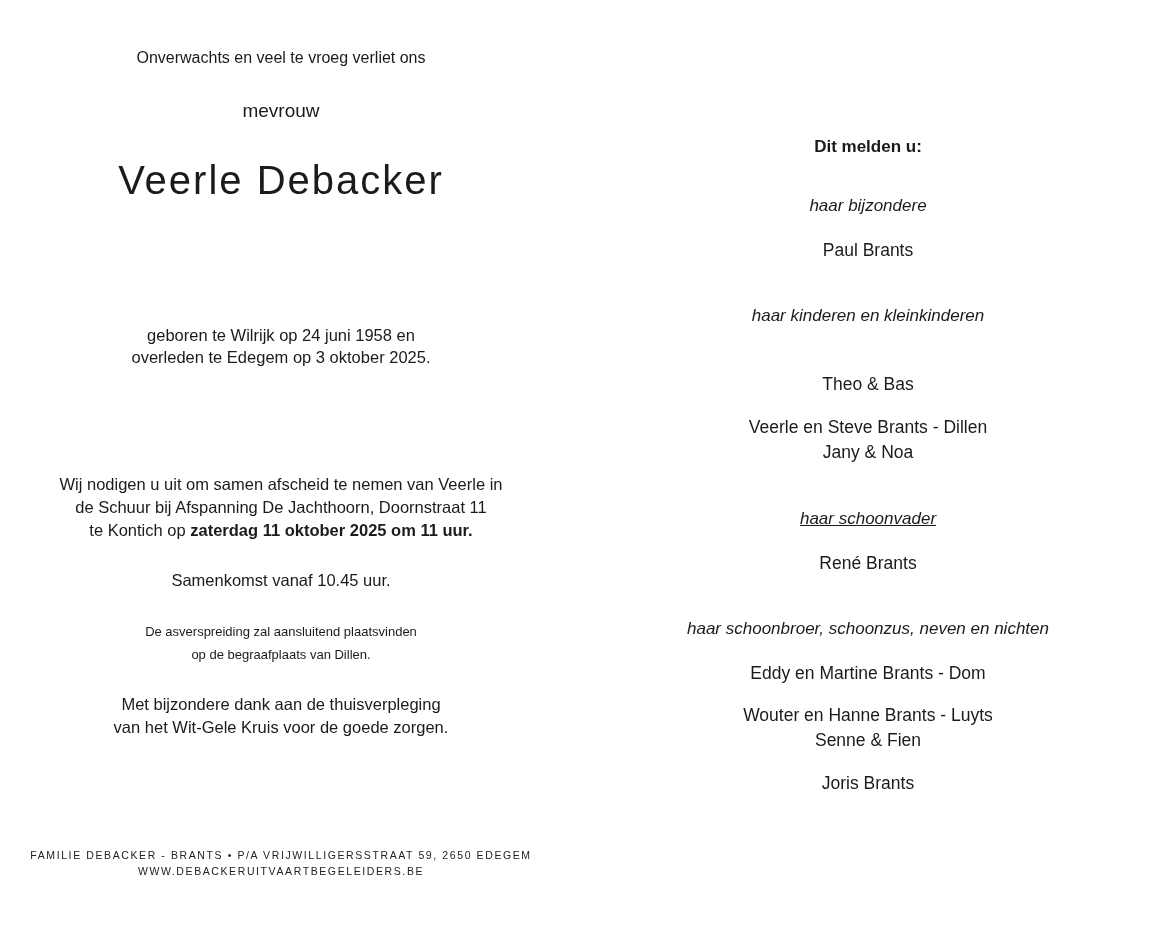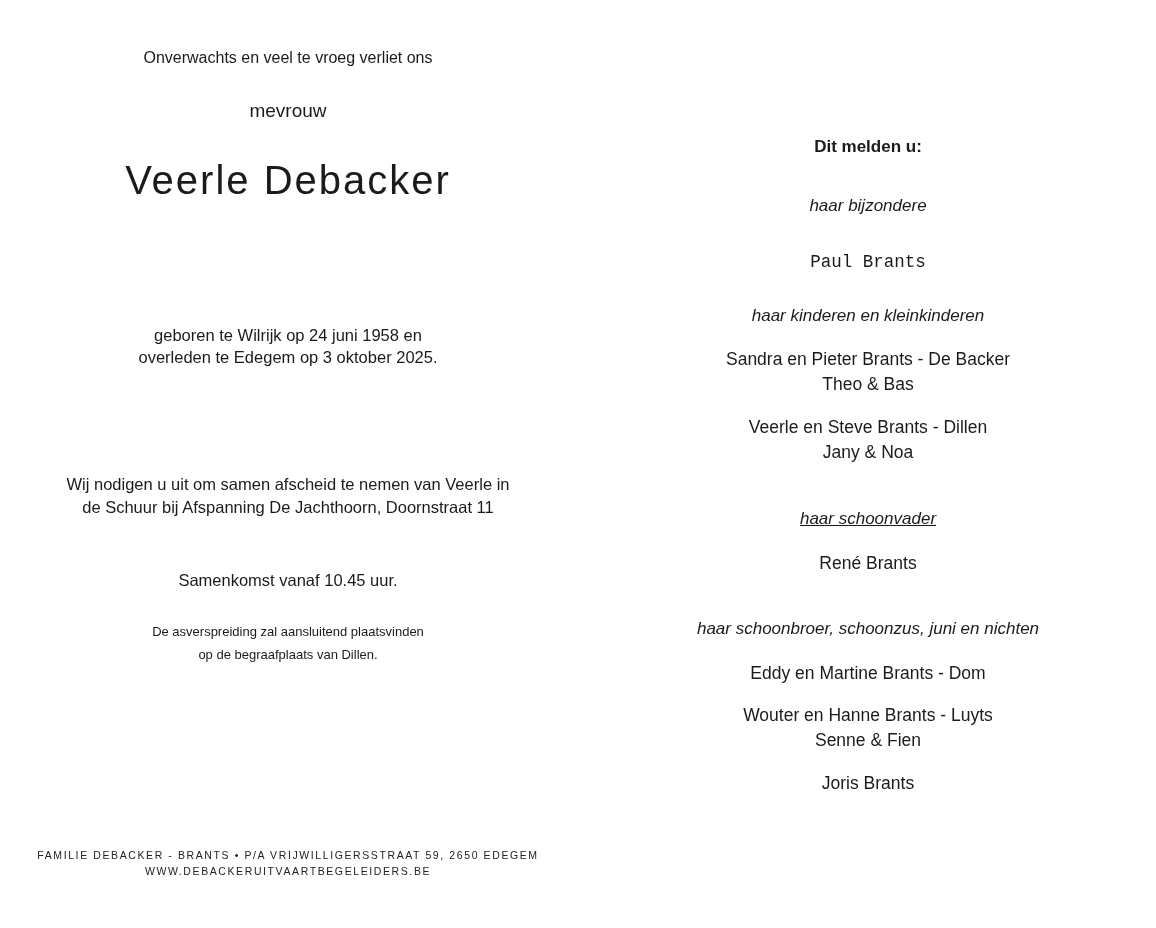--- a/index.html
+++ b/index.html
@@ -11,21 +11,21 @@
     position: relative;
     width: 1156px;
     height: 928px;
     background: #ffffff;
     color: #1b1b1b;
     font-family: "Liberation Sans", sans-serif;
     overflow: hidden;
   }
   .col-left {
     position: absolute;
-    left: 28px;
+    left: 21px;
     top: 0;
     width: 520px;
     height: 664px;
     text-align: center;
   }
   .col-right {
     position: absolute;
     left: 638px;
     top: 0;
     width: 460px;
@@ -49,21 +49,21 @@
   .invitation b  { font-weight: 700; }
   .gathering     { top: 569px; font-size: 16.5px; line-height: 22px; }
   .ashes         { top: 620px; font-size: 13px; line-height: 23px; }
   .thanks        { top: 693px; font-size: 16.5px; line-height: 23px; }
   .footer        { top: 847px; font-size: 10.5px; line-height: 16px; letter-spacing: 1.6px; color: #222; }
   
   .rc-heading    { top: 137px; font-size: 17px; font-weight: 700; }
   .rc-label      { font-size: 17px; font-style: italic; }
   .rc-name       { font-size: 17.5px; line-height: 25px; }
   .lbl-1 { top: 196px; }
-  .nam-1 { top: 250px; font-family: Liberation Mono, monospace; }
+  .nam-1 { top: 238px; }
   .lbl-2 { top: 306px; }
   .nam-2a { top: 347px; }
   .nam-2b { top: 415px; }
   .lbl-3 { top: 509px; text-decoration: underline; }
   .nam-3 { top: 551px; }
   .lbl-4 { top: 619px; }
   .nam-4a { top: 661px; }
   .nam-4b { top: 703px; }
   .nam-4c { top: 771px; }
 </style>
@@ -76,52 +76,57 @@
     <p class="intro">Onverwachts en veel te vroeg verliet ons</p>
     <p class="salutation">mevrouw</p>
     <p class="deceased-name">Veerle Debacker</p>
     <p class="born-died">
       <span>geboren te Wilrijk op 24 juni 1958 en</span><br>
       <span>overleden te Edegem op 3 oktober 2025.</span>
     </p>
     <p class="invitation">
       <span>Wij nodigen u uit om samen afscheid te nemen van Veerle in</span><br>
       <span>de Schuur bij Afspanning De Jachthoorn, Doornstraat 11</span><br>
+      <span><span>te Kontich op </span><b>zaterdag 11 oktober 2025 om 11 uur.</b></span>
     </p>
     <p class="gathering">Samenkomst vanaf 10.45 uur.</p>
     <p class="ashes">
       <span>De asverspreiding zal aansluitend plaatsvinden</span><br>
       <span>op de begraafplaats van Dillen.</span>
+    </p>
+    <p class="thanks">
+      <span>Met bijzondere dank aan de thuisverpleging</span><br>
+      <span>van het Wit-Gele Kruis voor de goede zorgen.</span>
     </p>
     <p class="footer">
       <span>FAMILIE DEBACKER - BRANTS • P/A VRIJWILLIGERSSTRAAT 59, 2650 EDEGEM</span><br>
       <span>WWW.DEBACKERUITVAARTBEGELEIDERS.BE</span>
     </p>
   </div>
 
   <div class="col-right">
     <p class="rc-heading">Dit melden u:</p>
 
     <p class="rc-label lbl-1">haar bijzondere</p>
     <p class="rc-name nam-1">Paul Brants</p>
 
     <p class="rc-label lbl-2">haar kinderen en kleinkinderen</p>
     <p class="rc-name nam-2a">
-      <span>Sandra en Pieter Brants - De Backer</span><br>
+      <br>
       <span>Theo &amp; Bas</span>
     </p>
     <p class="rc-name nam-2b">
       <span>Veerle en Steve Brants - Dillen</span><br>
       <span>Jany &amp; Noa</span>
     </p>
 
     <p class="rc-label lbl-3">haar schoonvader</p>
     <p class="rc-name nam-3">René Brants</p>
 
-    <p class="rc-label lbl-4">haar schoonbroer, schoonzus, juni en nichten</p>
+    <p class="rc-label lbl-4">haar schoonbroer, schoonzus, neven en nichten</p>
     <p class="rc-name nam-4a">Eddy en Martine Brants - Dom</p>
     <p class="rc-name nam-4b">
       <span>Wouter en Hanne Brants - Luyts</span><br>
       <span>Senne &amp; Fien</span>
     </p>
     <p class="rc-name nam-4c">Joris Brants</p>
   </div>
 
 </div>
 

